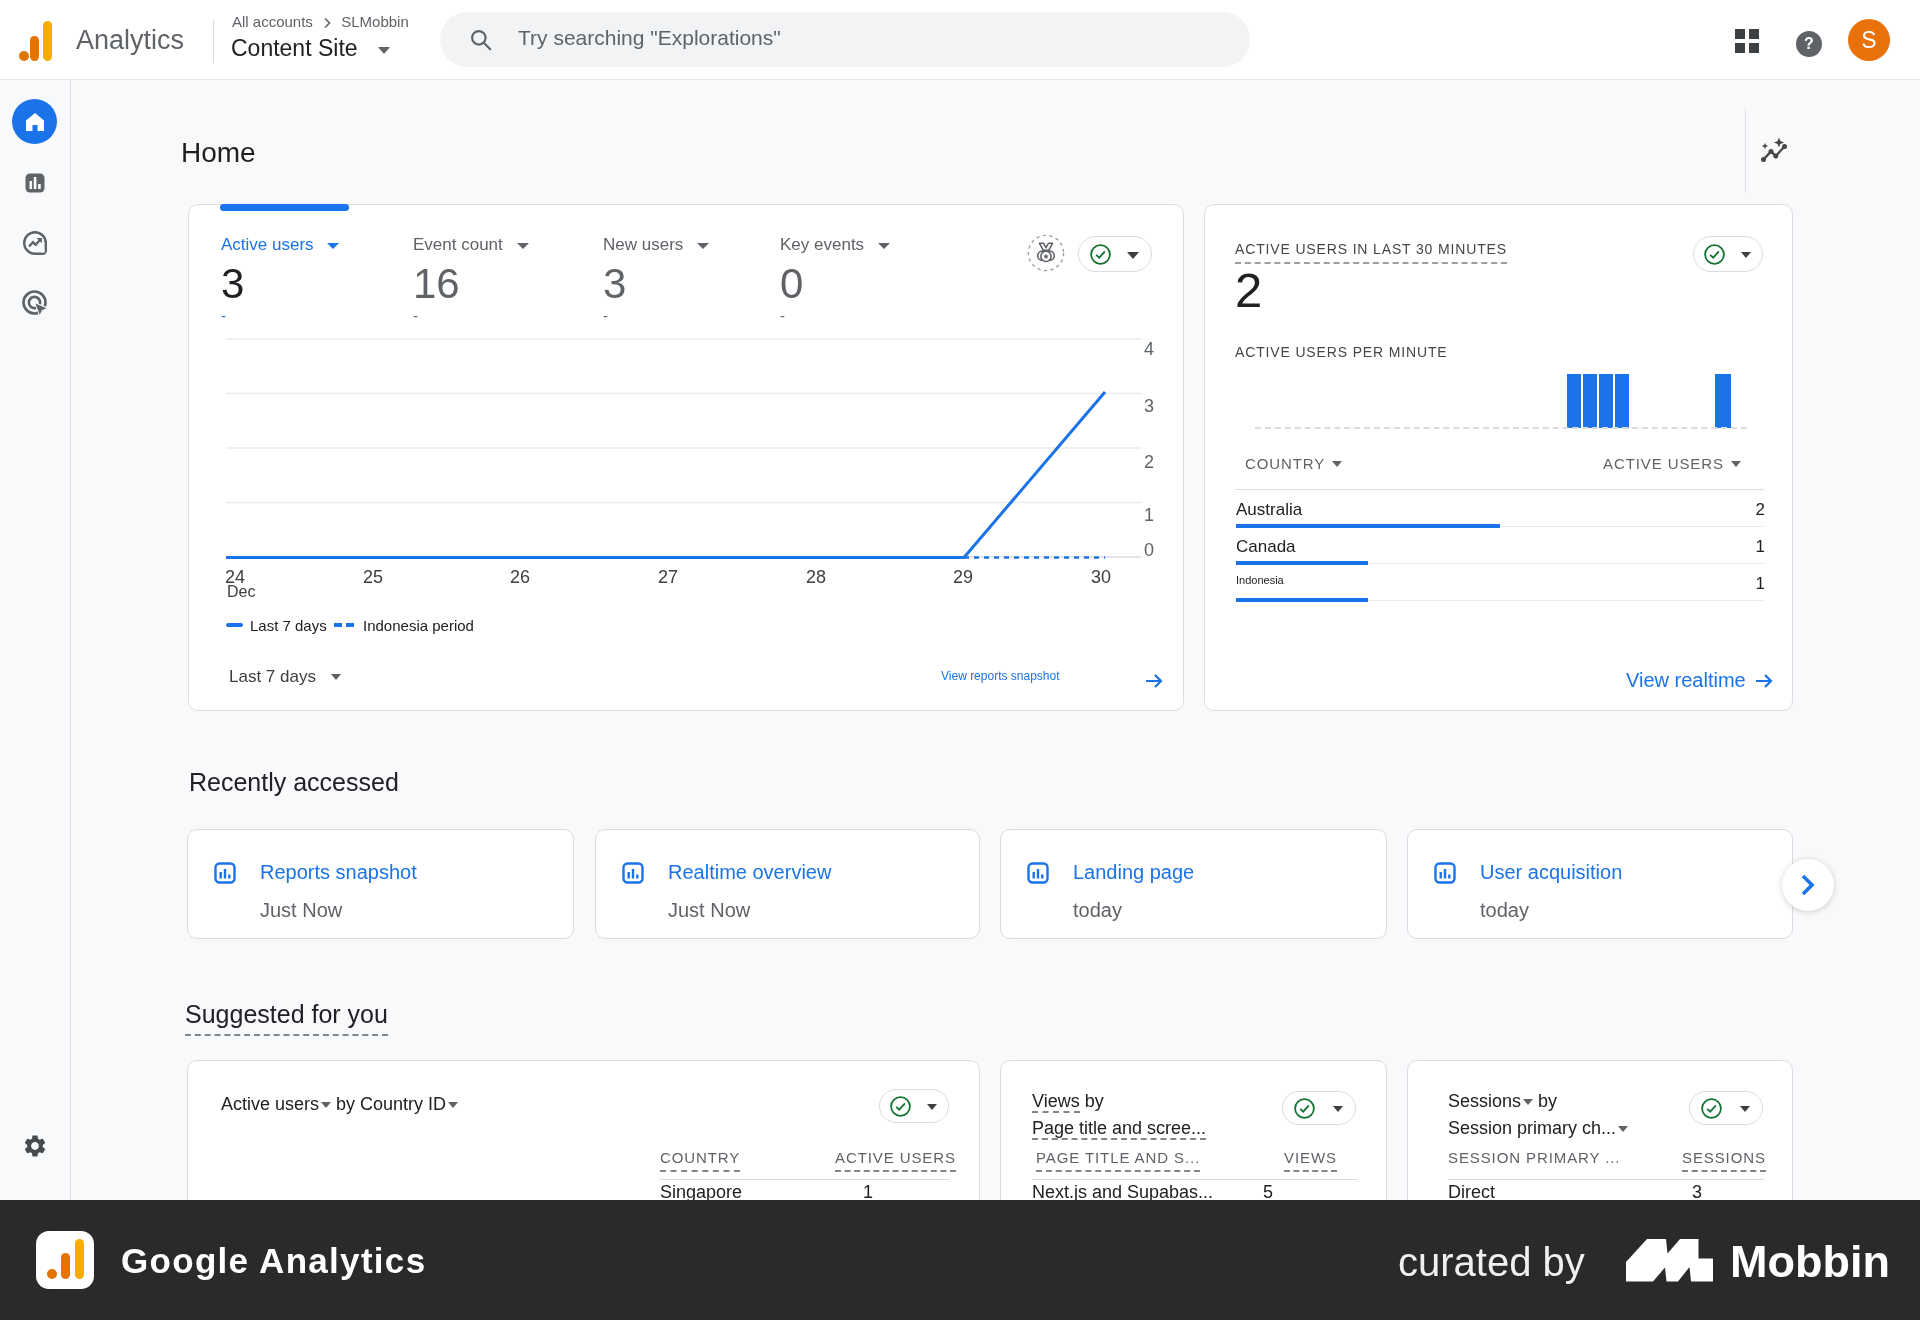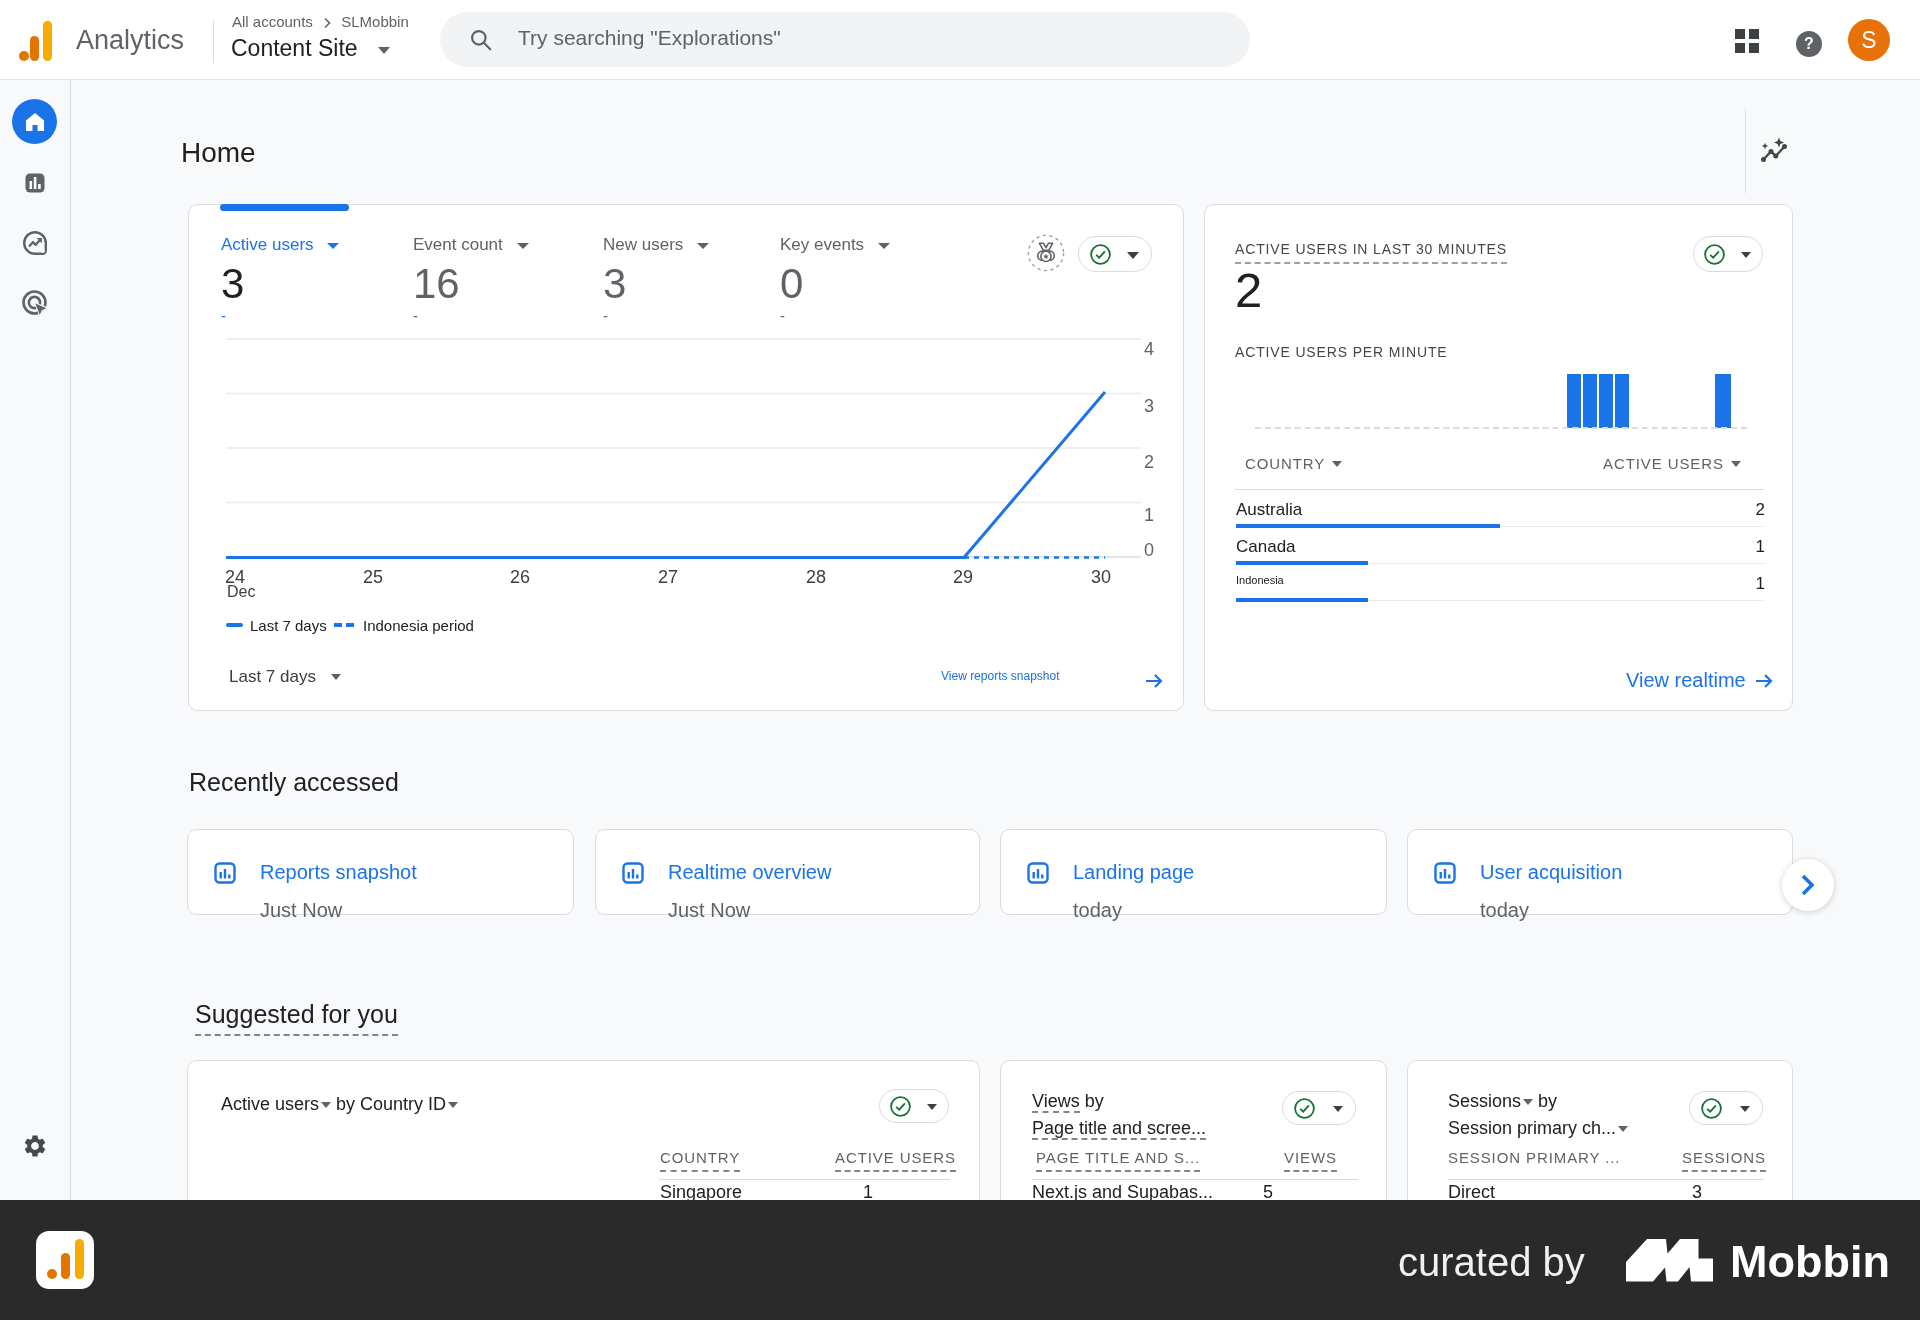--- a/index.html
+++ b/index.html
@@ -36,21 +36,21 @@
 .tabind { position:absolute; left:31px; top:-1px; width:129px; height:7px; background:#1a73e8; border-radius:4px; }
 .tablabel { position:absolute; top:30px; font-size:17px; color:#5f6368; white-space:nowrap; }
 .tablabel .caret { border-left-width:6px; border-right-width:6px; border-top-width:6px; margin-left:9px; margin-bottom:1px; }
 .tabval { position:absolute; top:55px; font-size:42px; color:#5f6368; line-height:48px; }
 .tabdash { position:absolute; top:102px; font-size:15px; color:#5f6368; }
 
 .rtlabel { font-size:14px; letter-spacing:0.85px; color:#444746; white-space:nowrap; }
 .dashed-u { border-bottom:2px dashed #9aa0a6; padding-bottom:5px; }
 .colhead { font-size:15px; letter-spacing:0.9px; color:#5f6368; white-space:nowrap; }
 
-.rcard { position:absolute; top:829px; height:86px; background:#fff; border:1px solid #dadce0; border-radius:10px; }
+.rcard { position:absolute; top:829px; height:110px; background:#fff; border:1px solid #dadce0; border-radius:10px; }
 .rcard .ttl { position:absolute; left:72px; top:31px; font-size:20px; color:#1a73e8; font-weight:500; }
 .rcard .sub { position:absolute; left:72px; top:69px; font-size:20px; color:#5f6368; }
 .rcard svg { position:absolute; left:26px; top:32px; }
 
 .scard { position:absolute; top:1060px; height:350px; background:#fff; border:1px solid #dadce0; border-radius:10px; }
 .sctitle { position:absolute; font-size:18px; color:#202124; line-height:27px; }
 .hdru { border-bottom:2px dashed #80868b; padding-bottom:4px; }
 .smallcaret { display:inline-block; width:0; height:0; border-left:5px solid transparent; border-right:5px solid transparent; border-top:6px solid #5f6368; margin-left:2px; vertical-align:2px; }
 
 .footer { position:absolute; left:0; top:1200px; width:1920px; height:120px; background:#2a2a2a; z-index:6; }
@@ -271,21 +271,21 @@
     </svg>
   <div class="ttl">User acquisition</div>
     <div class="sub">today</div>
 </div>
 <div class="abs" style="left:1782px;top:859px;width:52px;height:52px;border-radius:50%;background:#fff;box-shadow:0 1px 6px rgba(0,0,0,0.18);z-index:2;">
   <svg style="position:absolute;left:18px;top:15px" width="16" height="22" viewBox="0 0 16 22">
       <path d="M3 2 L12 11 L3 20" stroke="#1a73e8" stroke-width="3.6" fill="none"></path>
     </svg>
 </div>
 
-<div class="sectitle" style="left:195px;top:1000px;"><span style="border-bottom:2px dashed #80868b;padding-bottom:6px;">Suggested for you</span></div>
+<div class="sectitle" style="left:185px;top:1000px;"><span style="border-bottom:2px dashed #80868b;padding-bottom:6px;">Suggested for you</span></div>
 
 <div class="scard" style="left:187px;width:793px;">
   <div class="sctitle" style="left:33px;top:30px;">Active users<span class="smallcaret"></span> by Country ID<span class="smallcaret"></span></div>
   <div class="pill" style="left:691px;top:28px;width:70px;height:34px;border-radius:17px;">
     <svg class="abs" style="left:10px;top:6px" width="21" height="21" viewBox="0 0 21 21">
         <circle cx="10.5" cy="10.5" r="9.4" stroke="#137333" stroke-width="1.8" fill="none"></circle>
         <path d="M6.2 10.8 L9.2 13.6 L14.9 7.4" stroke="#137333" stroke-width="1.8" fill="none"></path>
       </svg>
     <span class="caret" style="position:absolute;right:11px;top:14px;border-left-width:5.5px;border-right-width:5.5px;border-top-width:6.5px;border-top-color:#3c4043;"></span>
   </div>
@@ -327,18 +327,19 @@
   <div class="abs" style="left:40px;top:121px;font-size:18px;">Direct</div>
   <div class="abs" style="left:254px;top:121px;width:40px;font-size:18px;text-align:right;">3</div>
 </div>
 
 <div class="footer">
   <div class="fbox">
     <div style="position:absolute;left:11px;top:38px;width:10px;height:10px;border-radius:50%;background:#e37400;"></div>
     <div style="position:absolute;left:25px;top:22px;width:9px;height:26px;border-radius:4.5px;background:#e37400;"></div>
     <div style="position:absolute;left:39px;top:8px;width:9px;height:40px;border-radius:4.5px;background:#f9ab00;"></div>
   </div>
+  <div class="ftitle">Google Analytics</div>
   <div class="fcur">curated by</div>
   <svg class="abs" style="left:1626px;top:39px;z-index:7" width="88" height="43" viewBox="0 0 88 43">
     <path fill="#fff" d="M0,23 L21,0 L40,0 L41.5,14.5 L54,0 L72.5,0 L72.5,19.5 L87,19.5 L87,42.5 L65,42.5 L63.5,28 L52,42.5 L40.5,42.5 L39,28.5 L27,42.5 L0,42.5 Z"></path>
   </svg>
   <div class="fmob">Mobbin</div>
 </div>
 
 </body></html>

